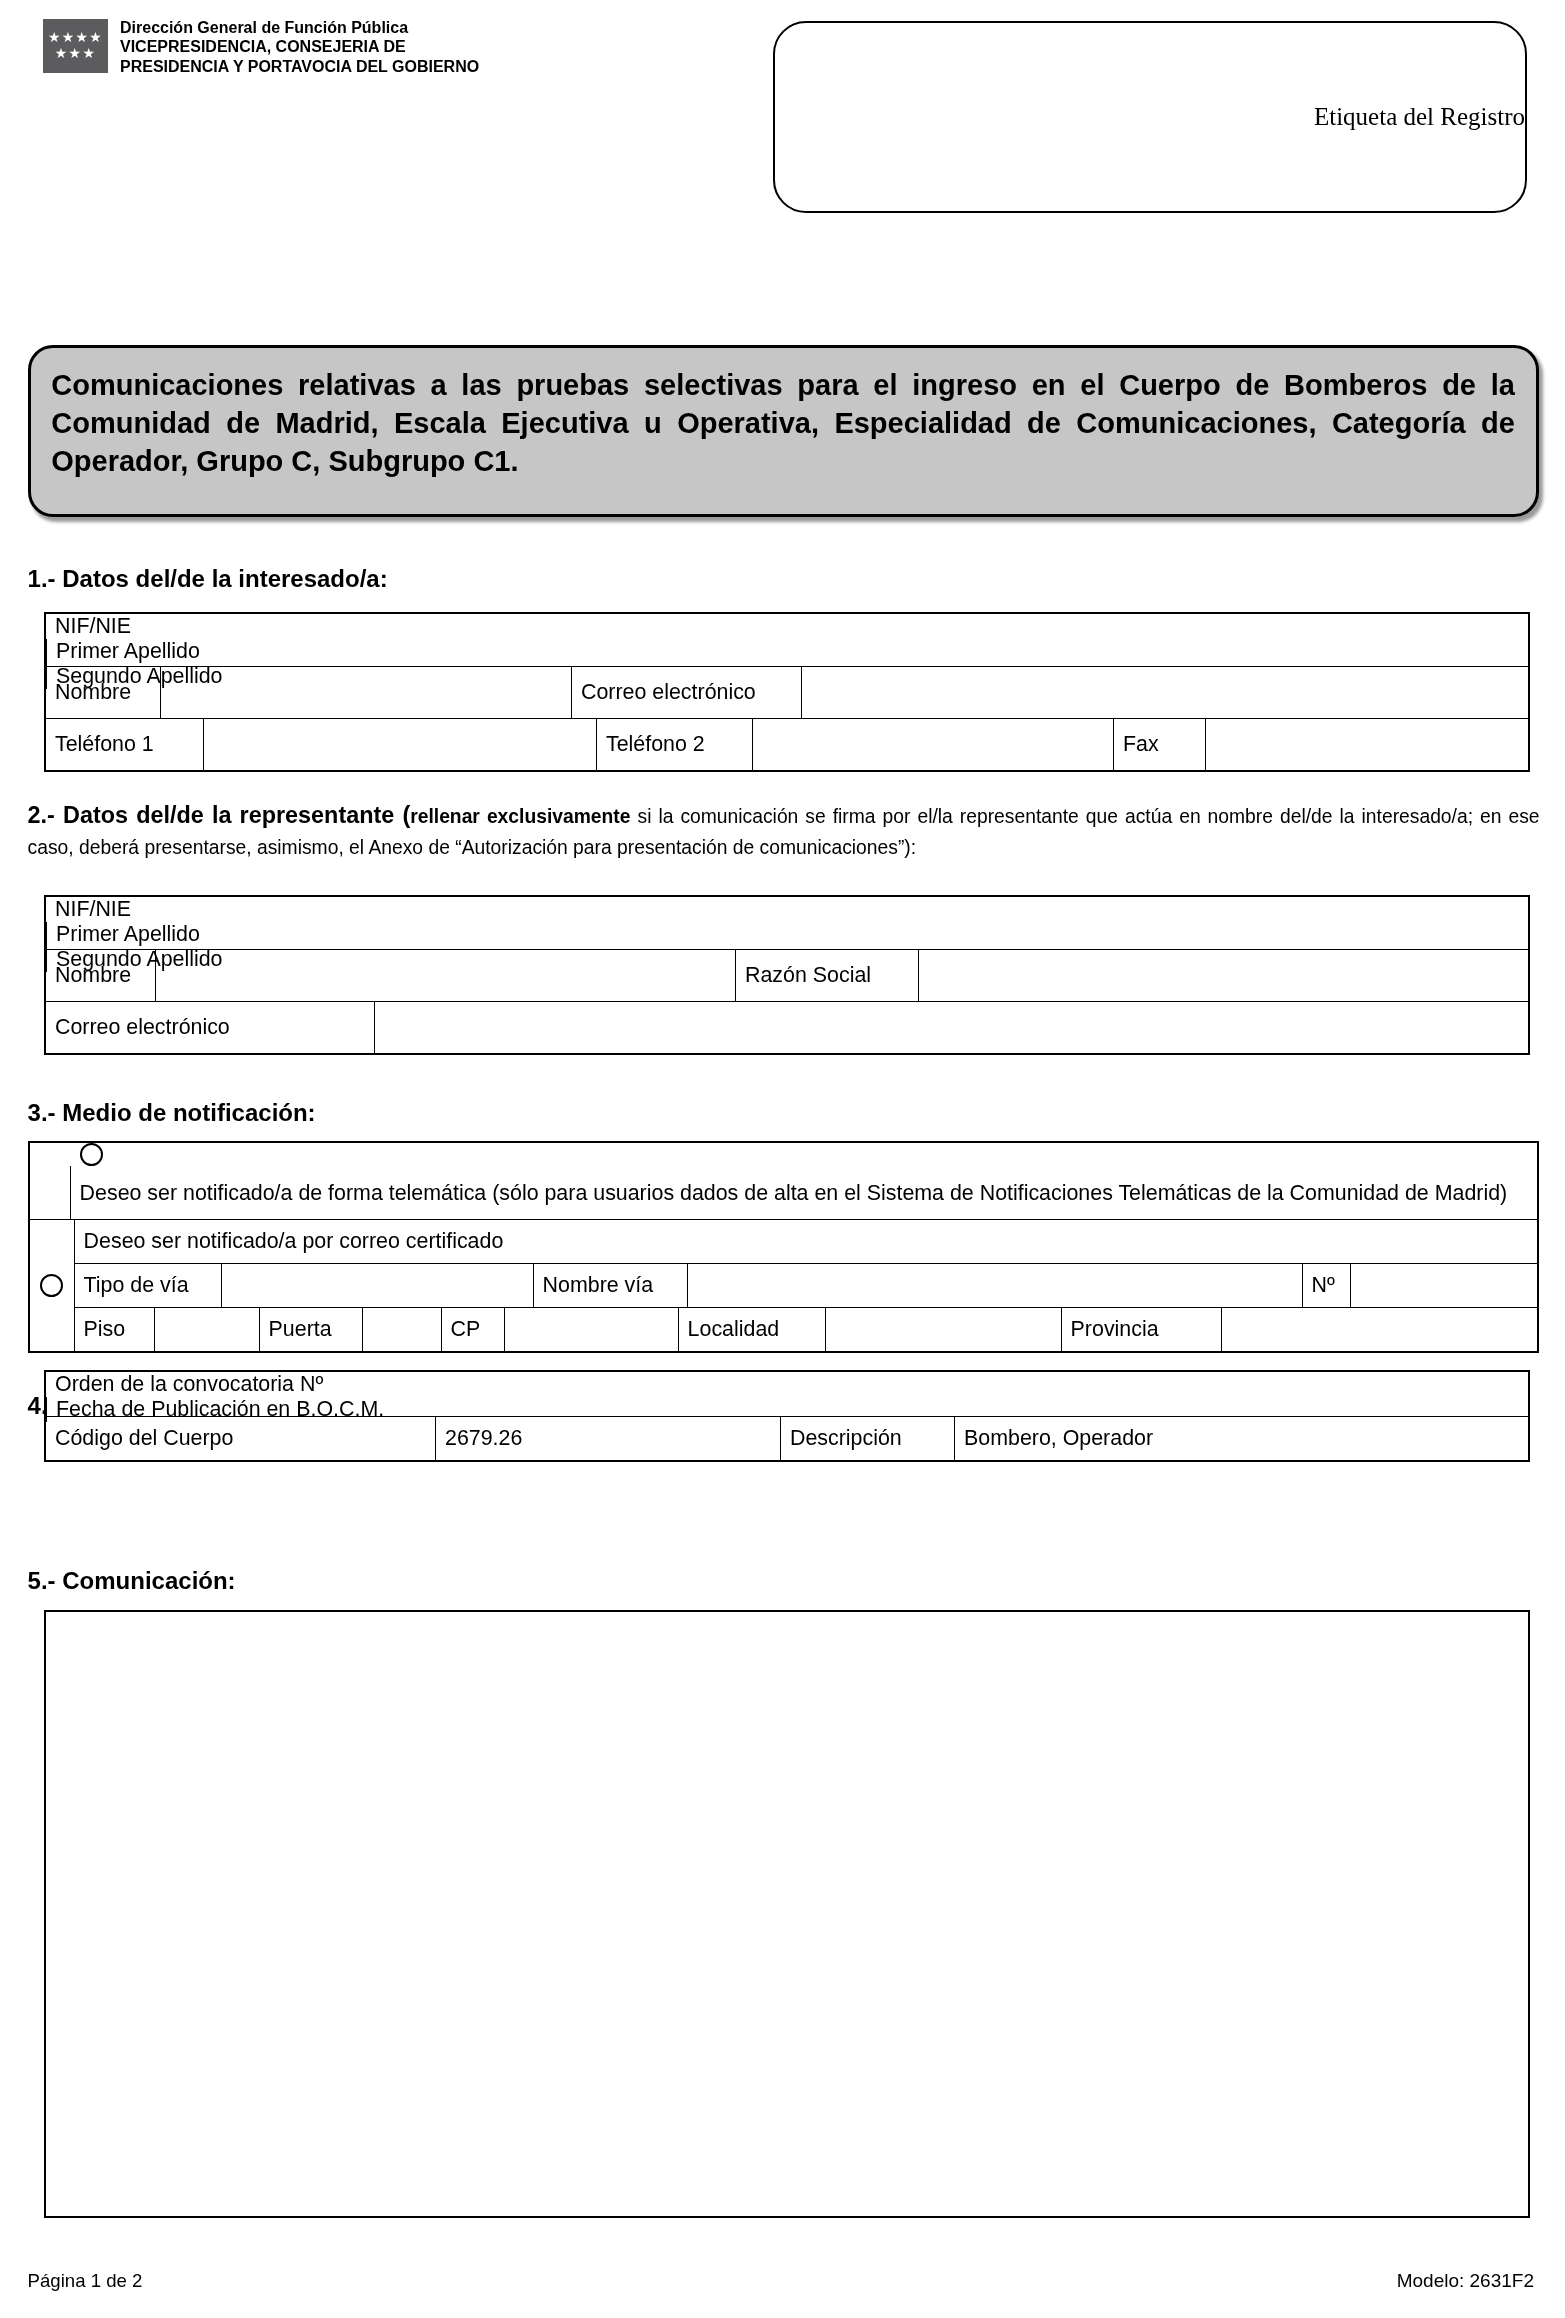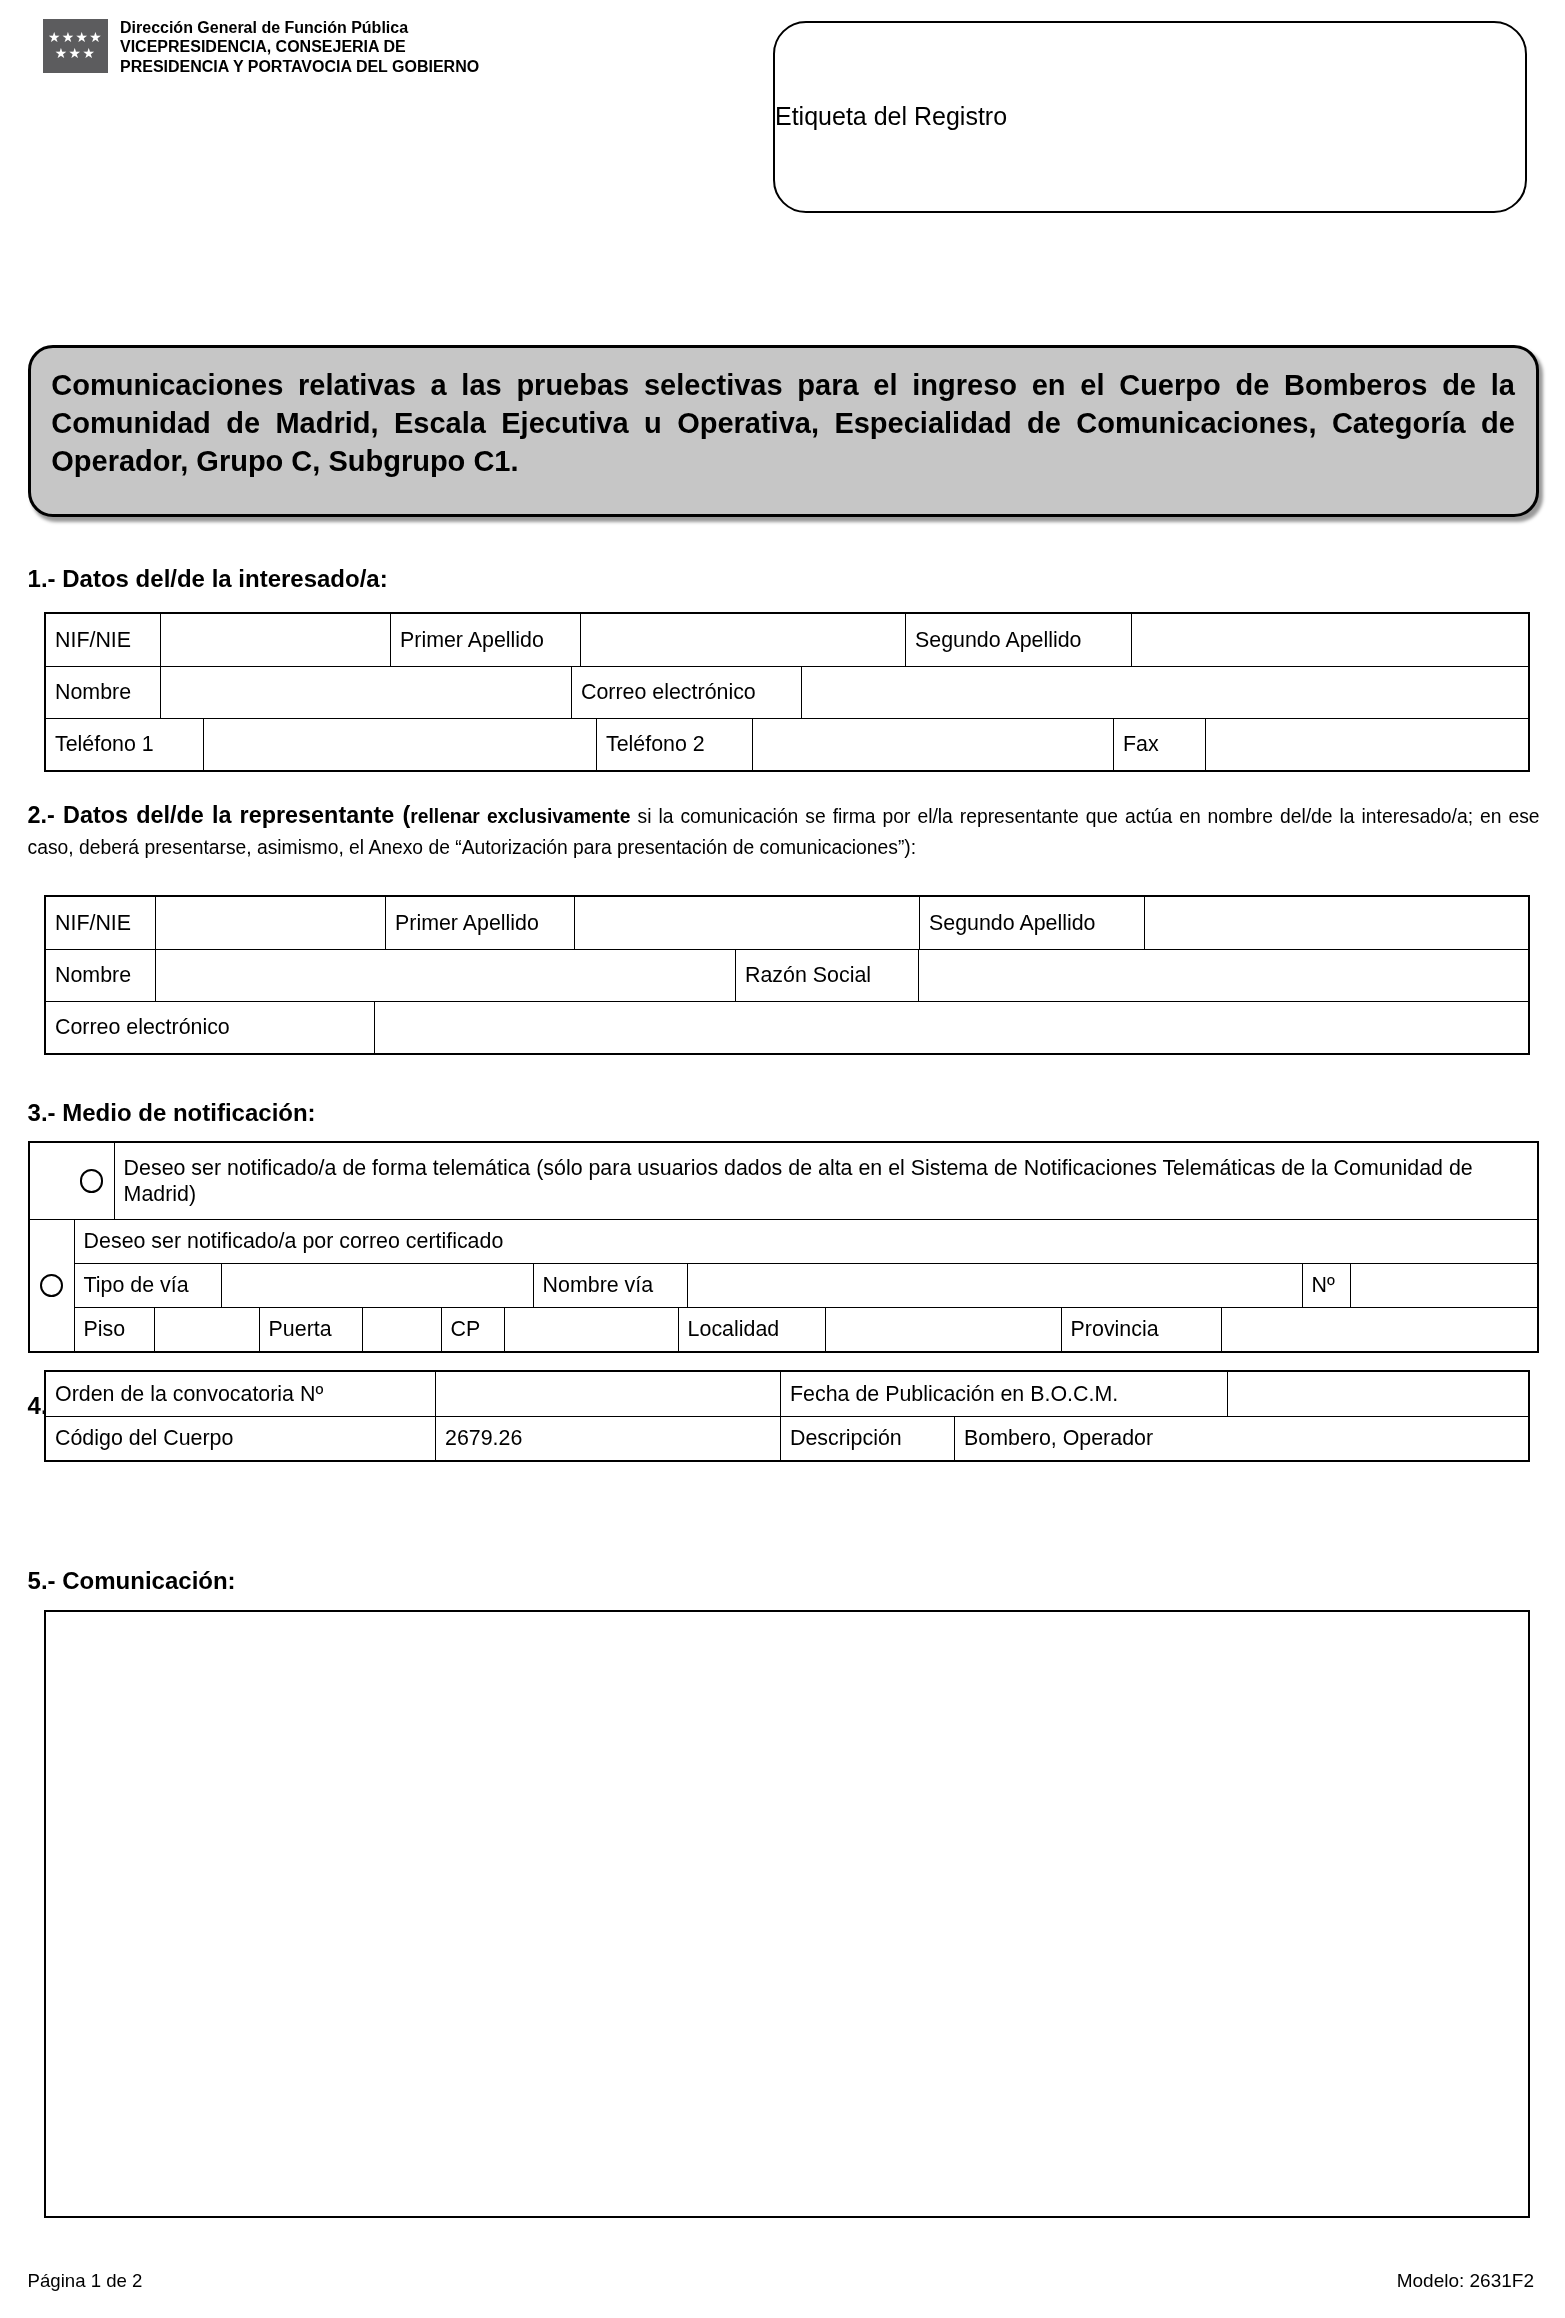--- a/index.html
+++ b/index.html
@@ -28,22 +28,22 @@
     font-size: 16px; font-weight: bold; line-height: 19.3px;
   }
   .brand {
     position: absolute; left: 40px; top: 73px;
     font-size: 39px; font-weight: bold; letter-spacing: 1.4px;
   }
   .registry-box {
     position: absolute; left: 773px; top: 20.7px;
     width: 754px; height: 192px;
     border: 2.8px solid #000; border-radius: 33px;
-    display: flex; align-items: center; justify-content: flex-start;
-    font-family: Liberation Sans, sans-serif;
+    display: flex; align-items: center; justify-content: flex-end;
+    font-family: Liberation Serif, serif;
     font-size: 25px;
     background: #fff;
   }
 
   
   .title-box {
     position: absolute; left: 27.6px; top: 309px; width: 1511px; height: 172px;
     background: #c6c6c6;
     border: 3.4px solid #000; border-radius: 25px;
     box-shadow: 3.4px 4.1px 3.4px rgba(0,0,0,0.40);
@@ -63,21 +63,21 @@
     position: absolute; left: 27.6px; top: 802px; width: 1512px;
     line-height: 27.6px; text-align: justify;
   }
   .h-big { font-size: 23.4px; font-weight: bold; }
   .h-small-bold { font-size: 19.3px; font-weight: bold; }
   .h-small { font-size: 19.3px; }
 
   
   .tbl { position: absolute; border: 2.1px solid #000; background: #fff; }
   .row { display: flex; border-top: 1.4px solid #000; }
-  .row:first-child { border-top: 0; }
+  .row:first-child { border-top: 0; flex-direction: column; }
   .cell {
     flex: 0 0 auto;
     display: flex; align-items: center;
     padding: 0 9px;
     font-size: 21.4px;
     border-left: 1.4px solid #000;
     overflow: hidden; white-space: nowrap;
   }
   .cell:first-child { border-left: 0; }
   .cell.grow { flex: 1 1 0; min-width: 0; }

